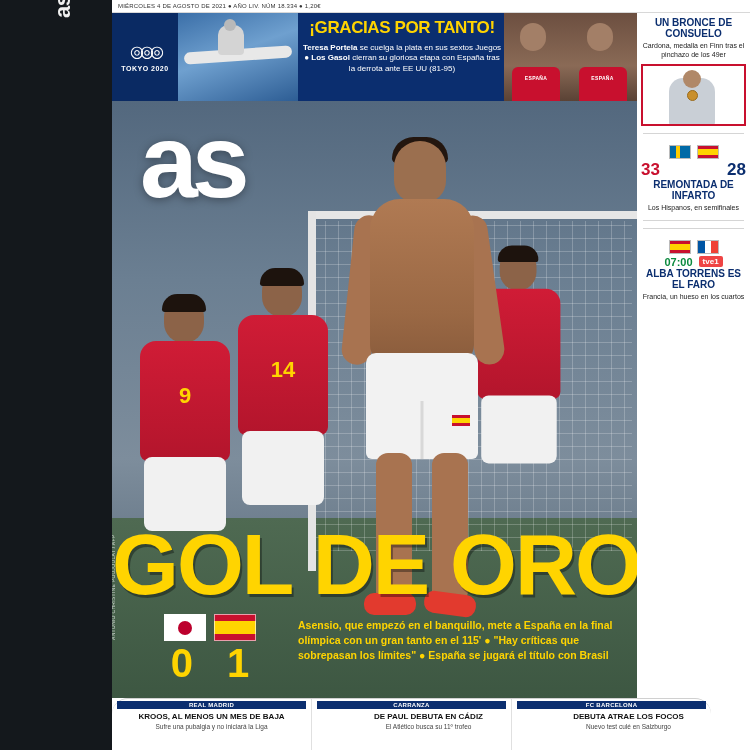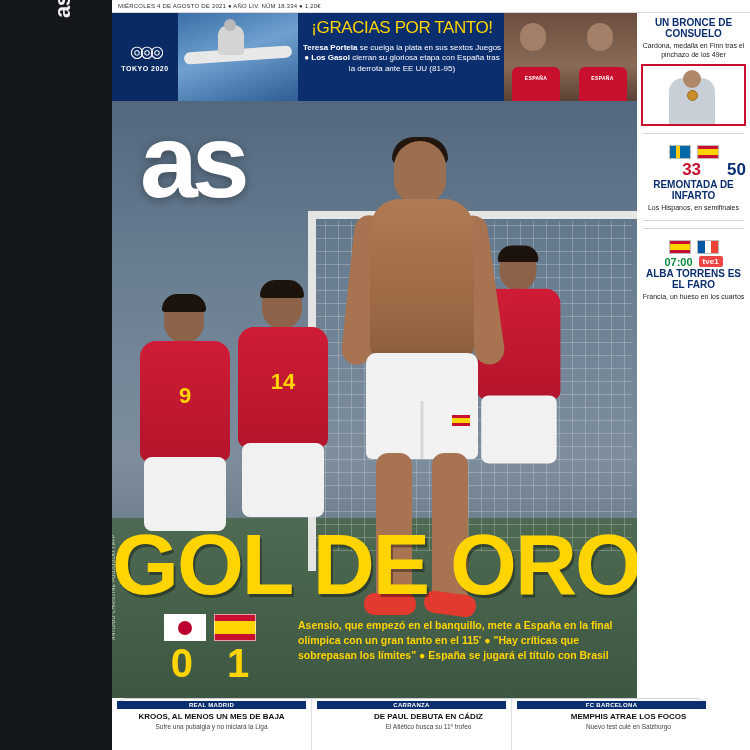--- a/index.html
+++ b/index.html
@@ -102,21 +102,21 @@
     background: #b9b9b9;
   }
   .tb-text {
     position: absolute; left: 190px; top: 6px;
     width: 200px;
     text-align: center;
   }
   .tb-title {
     color: #ffd400;
     font-size: 17px;
-    font-weight: normal;
+    font-weight: bold;
     line-height: 1.05;
     letter-spacing: -0.4px;
   }
   .tb-sub {
     color: #ffffff;
     font-size: 8px;
     line-height: 1.3;
     margin-top: 6px;
   }
   .tb-sub .b { font-weight: bold; }
@@ -265,21 +265,21 @@
   }
   .tm-num {
     position:absolute; left:0; right:0; top: 42px; text-align:center;
     color:#ffd400; font-size: 22px; font-weight:bold;
   }
   .tm-shorts {
     position:absolute; left: 14px; top: 160px; width: 82px; height: 74px;
     background:#f1f1f1; border-radius: 8px;
   }
   .tm1 { left: 18px; top: 196px; }
-  .tm2 { left: 116px; top: 182px; }
+  .tm2 { left: 116px; top: 170px; }
   .tm3 { left: 352px; top: 136px; transform: scale(.92); }
 
   
   .goldeoro {
     position: absolute;
     left: 0; top: 420px;
     width: 525px;
     text-align: center;
     font-size: 86px;
     font-weight: bold;
@@ -382,21 +382,21 @@
     display:flex; gap:6px; justify-content:center; align-items:center; margin-bottom: 2px;
   }
   .mini-flag {
     width: 22px; height: 14px; border: 1px solid #bbb;
   }
   .f-se { background: linear-gradient(90deg,#006aa7 0 32%,#fecc00 32% 48%,#006aa7 48% 100%); }
   .f-es { background: linear-gradient(180deg,#c8102e 0 25%,#ffd400 25% 75%,#c8102e 75% 100%); }
   .f-hu { background: linear-gradient(180deg,#cd2a3e 0 33%,#fff 33% 66%,#436f4d 66% 100%); }
   .f-fr { background: linear-gradient(90deg,#0055a4 0 33%,#fff 33% 66%,#ef4135 66% 100%); }
   .scorepair {
-    display:flex; gap:26px; justify-content:flex-end; align-items:center;
+    display:flex; gap:10px; justify-content:space-between; align-items:center;
     font-size: 17px; font-weight: bold; color:#0b2e6f; line-height:1.1;
   }
   .scorepair .lose { color:#c8102e; }
   .timepair {
     display:flex; gap:6px; justify-content:center; align-items:center;
     font-size: 11px; font-weight:bold; color:#0b8a3e;
   }
   .tve {
     font-size: 8px; color:#fff; background:#ef4444; padding: 1px 4px; border-radius:2px;
     font-weight:bold;
@@ -570,21 +570,21 @@
 
       <div class="rail-sep"></div>
 
       <div class="rail-block">
         <div class="flagpair">
           <div class="mini-flag f-se"></div>
           <div class="mini-flag f-es"></div>
         </div>
         <div class="scorepair">
           <span class="lose">33</span>
-          <span>50</span>
+          <span>28</span>
         </div>
         <div class="rail-title">REMONTADA DE INFARTO</div>
         <div class="rail-sub">Los Hispanos, en semifinales</div>
       </div>
 
       <div class="rail-sep"></div>
 
 
       <div class="rail-sep"></div>
 
@@ -630,21 +630,21 @@
       </div>
 
       <div class="bb-col">
         <div class="bb-tag">FC BARCELONA</div>
         <div class="bb-flex">
           <div class="bb-time">
             <div class="t">19:00</div>
             <div class="ch blue">●3</div>
           </div>
           <div style="flex:1">
-            <div class="bb-title">MEMPHIS ATRAE LOS FOCOS</div>
+            <div class="bb-title">DEBUTA ATRAE LOS FOCOS</div>
             <div class="bb-sub">Nuevo test culé en Salzburgo</div>
           </div>
         </div>
       </div>
 
     </div>
 
   </div>
 </div>
 

